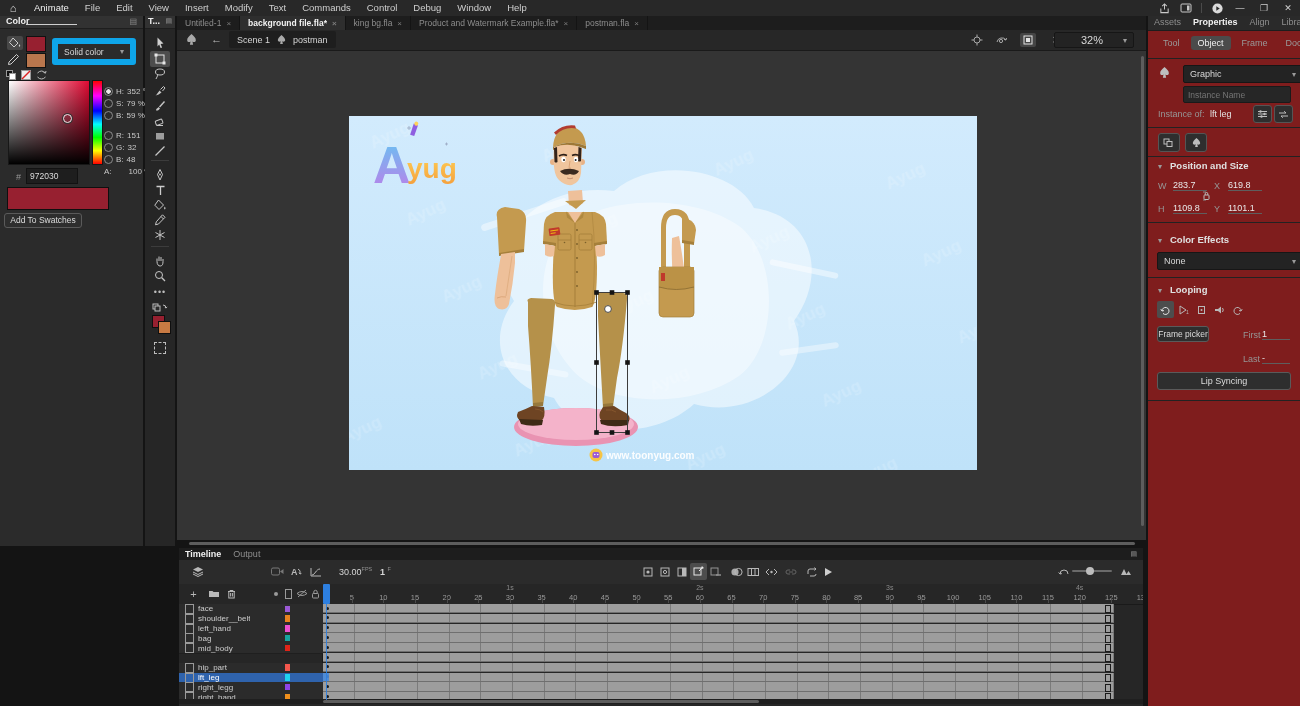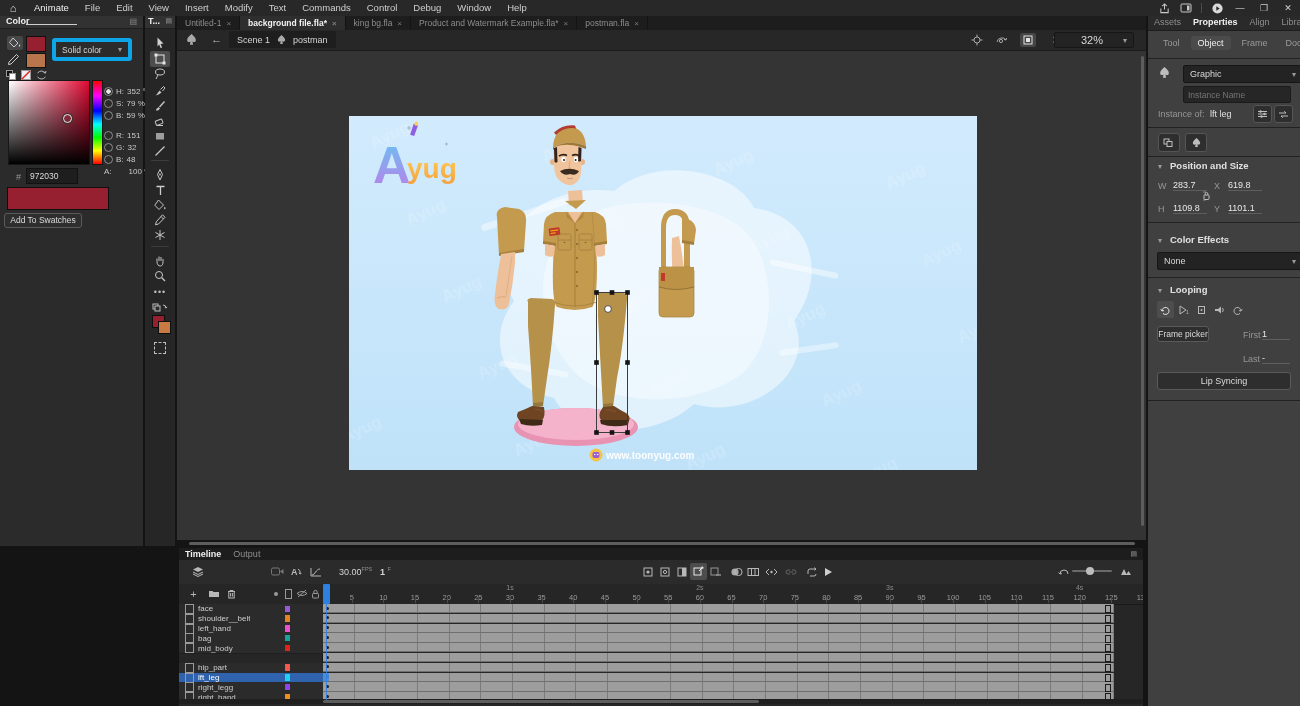--- a/index.html
+++ b/index.html
@@ -48,21 +48,21 @@
   .dtab{display:flex;align-items:center;gap:5px;padding:0 8px;border-right:1px solid #141414;color:#8d8d8d;font-size:8.5px;height:14px;}
   .dtab.active{background:#2e2e2e;color:#f2f2f2;font-weight:bold;}
   .dtab .x{color:#7d7d7d;font-size:8px;}
   .editbar{left:177px;top:30px;width:969px;height:20px;background:#272727;border-bottom:1px solid #1a1a1a;z-index:6;}
   .canvas{left:177px;top:50px;width:969px;height:490px;background:#343434;overflow:hidden;}
   .hscroll{left:179px;top:541px;width:966px;height:5px;}
   .hscroll .thumb{position:absolute;left:10px;top:1px;width:946px;height:3px;background:#5d5d5d;border-radius:2px;}
   .vscroll{left:1140px;top:52px;width:5px;height:486px;}
   .vscroll .thumb{position:absolute;left:1px;top:4px;width:3px;height:470px;background:#5d5d5d;border-radius:2px;}
   
-  .propspanel{left:1148px;top:14px;width:152px;height:692px;background:#404040;z-index:5;}
+  .propspanel{left:1148px;top:14px;width:152px;height:692px;background:#7f1d1d;z-index:5;}
   .pp-tabs{height:16px;background:#2a2a2a;display:flex;align-items:center;border-bottom:1px solid #1d1d1d;}
   .subtab{font-size:9px;color:#9a9a9a;padding:2px 7px;border-radius:3px;}
   .subtab.active{background:#4b4b4b;color:#f0f0f0;}
   .iconbtn{border:1px solid #555;border-radius:3px;background:#2e2e2e;display:flex;align-items:center;justify-content:center;}
   
   .timeline{left:179px;top:548px;width:964px;height:158px;background:#262626;overflow:hidden;z-index:5;}
   .tl-tabs{height:12px;background:#1d1d1d;display:flex;align-items:center;}
   .tl-toolbar{position:absolute;left:0;top:12px;width:964px;height:24px;background:#2b2b2b;border-bottom:1px solid #1a1a1a;}
   .tl-header{position:absolute;left:0;top:36px;width:964px;height:20px;background:#262626;border-bottom:1px solid #1a1a1a;}
   .tl-rows{position:absolute;left:0;top:56px;width:964px;height:98px;}
@@ -161,21 +161,21 @@
             <line x1="1" y1="9" x2="9" y2="1" stroke="#d22" stroke-width="1.4"></line>
           </svg>
         </span>
       <span>
           <svg width="11" height="10" viewBox="0 0 11 10">
             <path d="M1.5 3 Q5.5 -1 9.5 3 M9.5 7 Q5.5 11 1.5 7" fill="none" stroke="#bbb"></path>
             <path d="M9.5 3 l-2 -0.5 M9.5 3 l0.5 -2" stroke="#bbb"></path>
           </svg>
         </span>
     </div>
-    <div class="abs dd" style="left:52px;top:24px;width:60px;height:15px;border:4px solid #0ea5e9;background:transparent;border-radius:3px">
+    <div class="abs dd" style="left:52px;top:24px;width:60px;height:15px;border:6px solid #0ea5e9;background:transparent;border-radius:3px">
       <span style="font-size:8.5px">Solid color</span>
         <span class="chev">▾</span>
     </div>
 
     <div class="abs sb-square">
       <div class="abs sb-marker" style="left:54px;top:33px"></div>
     </div>
     <div class="abs huebar"></div>
 
     <div class="abs" style="left:0;top:0" id="cvrows">

